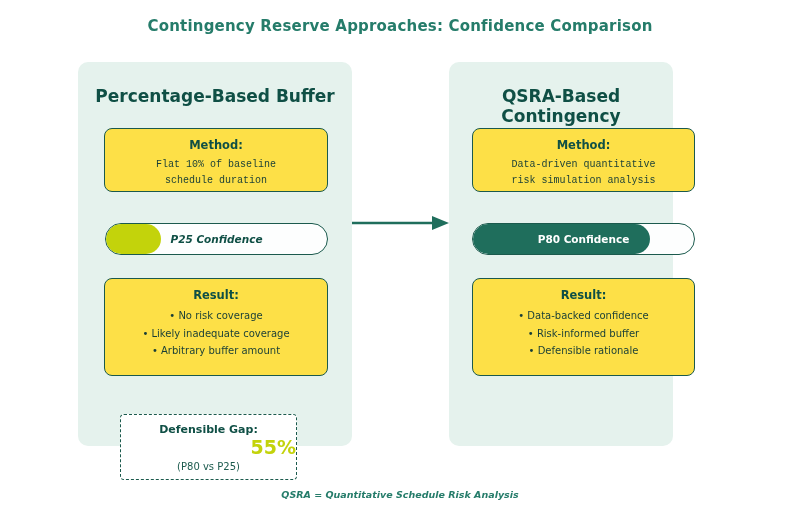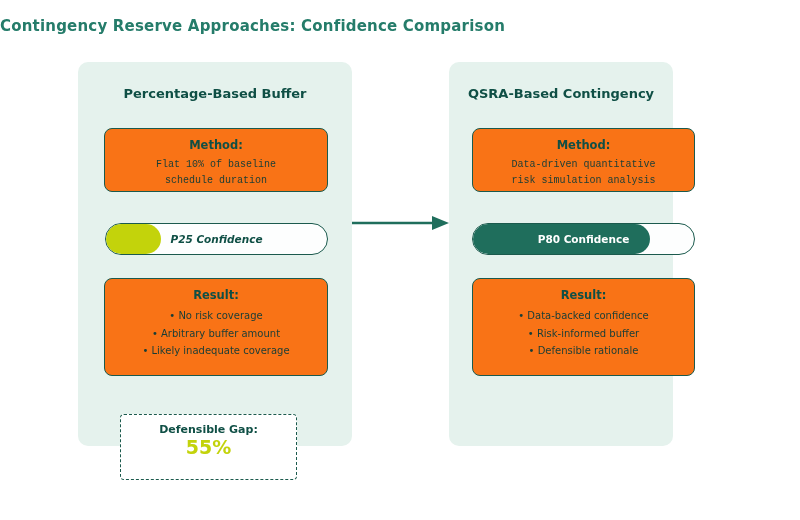--- a/index.html
+++ b/index.html
@@ -19,39 +19,40 @@
     background:var(--page-bg);
   }
   .canvas{
     position:relative;
     width:800px;height:520px;
     background:var(--page-bg);
     overflow:hidden;
   }
   .main-title{
     position:absolute;top:17px;left:0;width:800px;
+    text-align:center;
     font-size:15px;font-weight:bold;letter-spacing:0.2px;
     color:var(--teal-title);
   }
   .panel{
     position:absolute;top:62px;height:384px;
     background:var(--panel-bg);
     border-radius:10px;
   }
   .panel.left{left:78px;width:274px;}
   .panel.right{left:449px;width:224px;}
   .panel-title{
     position:absolute;top:24px;left:0;width:100%;
     text-align:center;
-    font-size:13px;font-weight:bold;
+    font-size:17px;font-weight:bold;
     color:var(--teal-dark);
   }
   .info-box{
     position:absolute;
-    background:#f97316;
+    background:#fde047;
     border:1.5px solid var(--teal-border);
     border-radius:8px;
     text-align:center;
   }
   .method-box{top:66px;height:64px;}
   .result-box{top:216px;height:98px;}
   .panel.left .info-box{left:26px;width:224px;}
   .panel.right .info-box{left:23px;width:223px;}
   .box-label{
     margin-top:9px;
@@ -104,20 +105,21 @@
   }
   .gap-label{
     margin-top:8px;
     font-size:11px;font-weight:bold;
     color:var(--teal-dark);
   }
   .gap-value{
     margin-top:1px;
     font-size:19px;font-weight:bold;line-height:20px;
     color:var(--chartreuse);
+    text-align:right;
   }
   .gap-subtext{
     margin-top:4px;
     font-size:10px;
     color:var(--teal-border);
   }
   .footnote{
     position:absolute;top:489px;left:0;width:800px;
     text-align:center;
     font-size:9.5px;font-style:italic;font-weight:bold;
@@ -142,22 +144,22 @@
 
     <div class="pill p25">
       <div class="pill-fill" style="width: 25%;"></div>
       <div class="pill-label">P25 Confidence</div>
     </div>
 
     <div class="info-box result-box">
       <div class="box-label">Result:</div>
       <div class="bullet-list">
         <div class="bullet">• No risk coverage</div>
+        <div class="bullet">• Likely inadequate coverage</div>
         <div class="bullet">• Arbitrary buffer amount</div>
-        <div class="bullet">• Likely inadequate coverage</div>
       </div>
     </div>
   </div>
 
   <div class="panel right">
     <div class="panel-title">QSRA-Based Contingency</div>
 
     <div class="info-box method-box">
       <div class="box-label">Method:</div>
       <div class="method-line first">Data-driven quantitative</div>
@@ -182,16 +184,18 @@
   <div class="arrow-wrap">
     <svg width="98" height="24" viewBox="0 0 98 24">
       <line x1="0" y1="12" x2="82" y2="12" stroke="#1f6e5c" stroke-width="2.5"></line>
       <polygon points="80,5 97,12 80,19" fill="#1f6e5c"></polygon>
     </svg>
   </div>
 
   <div class="gap-box">
     <div class="gap-label">Defensible Gap:</div>
     <div class="gap-value">55%</div>
-  </div>
-
+    <div class="gap-subtext">(P80 vs P25)</div>
+  </div>
+
+  <div class="footnote">QSRA = Quantitative Schedule Risk Analysis</div>
 
 </div>
 
 </body></html>

